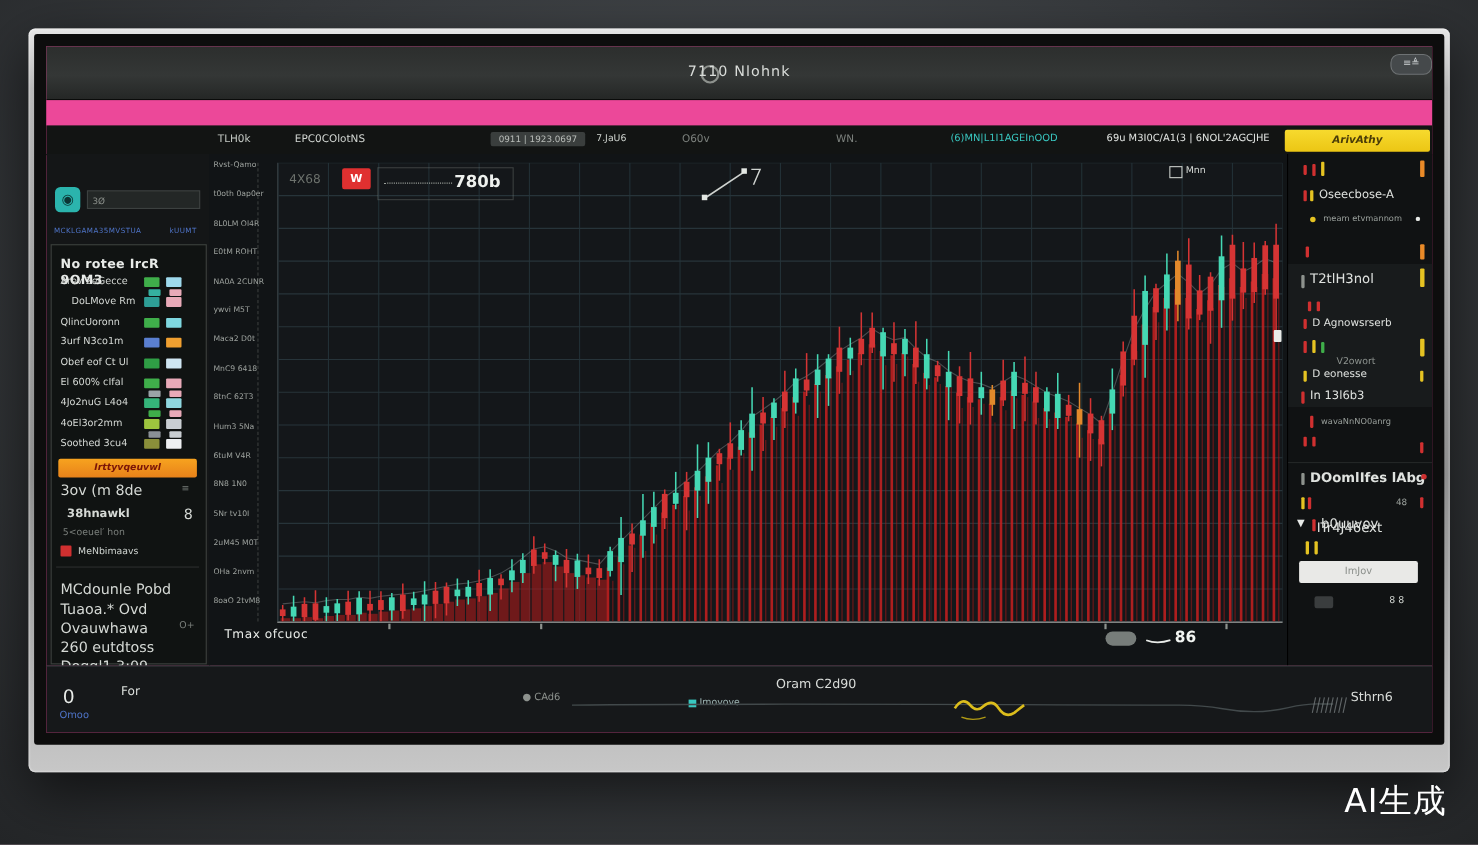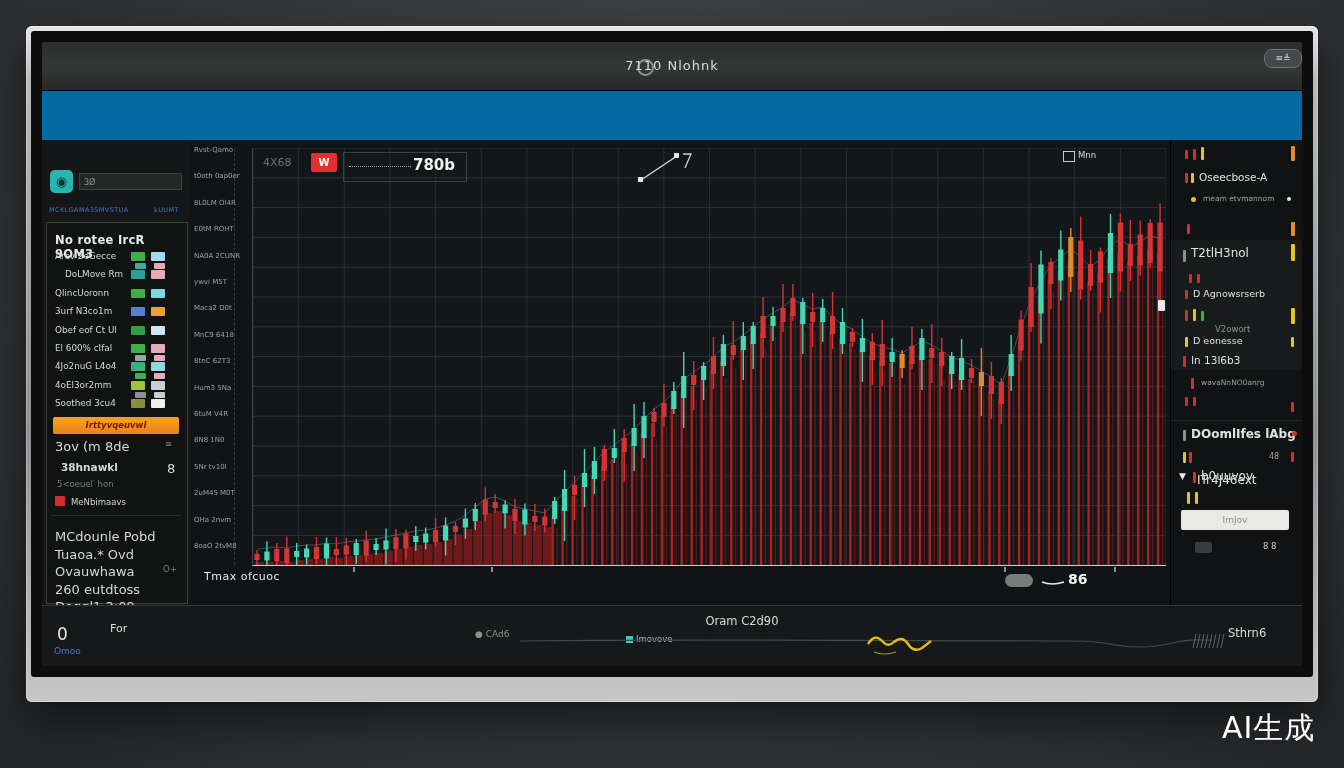--- a/index.html
+++ b/index.html
@@ -6,21 +6,21 @@
   body{
     width:1344px;height:768px;overflow:hidden;position:relative;
     font-family:"DejaVu Sans","Liberation Sans",sans-serif;
     background:radial-gradient(ellipse at 50% 35%, #4b4f53 0%, #36393c 55%, #242628 100%);
   }
   .abs{position:absolute;}
   #monitor{left:26px;top:26px;width:1292px;height:676px;border-radius:6px;
     background:linear-gradient(180deg,#e6e6e6 0%,#b9b9b9 8%,#8f8f8f 60%,#c7c7c7 100%);
     box-shadow:0 18px 50px rgba(0,0,0,.6), inset 0 0 2px #fff;}
   #inner-frame{left:5px;top:5px;width:1282px;height:646px;background:#0d0d0d;border-radius:3px;}
-  #screen{left:11px;top:11px;width:1260px;height:624px;background:#0369a1;overflow:hidden;}
+  #screen{left:11px;top:11px;width:1260px;height:624px;background:#ec4899;overflow:hidden;}
   
   #titlebar{left:0;top:0;width:1260px;height:48px;background:linear-gradient(180deg,#2c2e2d,#343736 55%,#252726);border-bottom:1px solid #0a0b0a;}
   #title{width:1260px;top:16px;text-align:center;color:#d9dcd9;font-size:13px;letter-spacing:1px;}
   #title-icon{left:595px;top:17px;width:13px;height:13px;border:2px solid #8d918d;border-radius:50%;}
   #win-controls{left:1222px;top:7px;width:36px;height:17px;background:#45494b;border:1px solid #6e7274;border-radius:8px;color:#cfd3d5;font-size:9px;text-align:center;line-height:16px;}
   #menubar{left:0;top:48px;width:1260px;height:24px;background:#1d201f;border-bottom:1px solid #0c0d0c;color:#cfd3cf;font-size:10.5px;}
   #toolbar2{left:0;top:72px;width:1260px;height:26px;background:#121413;border-bottom:1px solid #090a09;font-size:9.5px;color:#aeb3ae;}
   .menu-item{top:6px;color:#d2d6d2;}
   .dim{color:#7c817d;}
   #val-box{left:404px;top:6px;width:86px;height:13px;background:#3a3e3d;border-radius:2px;color:#b9bdb9;font-size:8px;text-align:center;line-height:13px;}
@@ -71,20 +71,31 @@
   <div id="inner-frame" class="abs">
     <div id="screen" class="abs">
 
       <div id="titlebar" class="abs">
         <div id="title-icon" class="abs"></div>
         <div id="title" class="abs">7110 Nlohnk</div>
         <div id="win-controls" class="abs">≡≜</div>
       </div>
 
 
+      <div id="toolbar2" class="abs">
+        <span class="abs" style="left:156px;top:7px;color:#c3c8c3;">TLH0k</span>
+        <span class="abs" style="left:226px;top:7px;color:#d2d6d2;">EPC0COlotNS</span>
+        <div id="val-box" class="abs">0911 | 1923.0697</div>
+        <span class="abs" style="left:500px;top:7px;color:#cfd4cf;font-size:8.5px;">7.JaU6</span>
+        <span class="abs dim" style="left:578px;top:7px;">O60v</span>
+        <span class="abs dim" style="left:718px;top:7px;">WN.</span>
+        <span class="abs" style="left:822px;top:7px;color:#39c7c0;font-size:9px;">(6)MN|L1I1AGEInOOD</span>
+        <span class="abs" style="left:964px;top:7px;color:#e2e5e2;font-size:9px;">69u M3I0C/A1(3 | 6NOL'2AGCJHE</span>
+        <div id="cta-btn" class="abs">ArivAthy</div>
+      </div>
 
       <div id="sidebar" class="abs">
         <div id="search-icon" class="abs">◉</div>
         <div id="search-input" class="abs">3Ø</div>
         <span class="abs bluelink" style="left:7px;top:66px;">MCKLGAMA35MVSTUA</span>
         <span class="abs bluelink" style="left:112px;top:66px;">kUUMT</span>
 
         <div id="panel" class="abs">
           <div id="panel-title" class="abs">No rotee IrcR 9OM3</div>
           <div id="legend-rows" class="abs" style="left:0;top:0;width:138px;">

